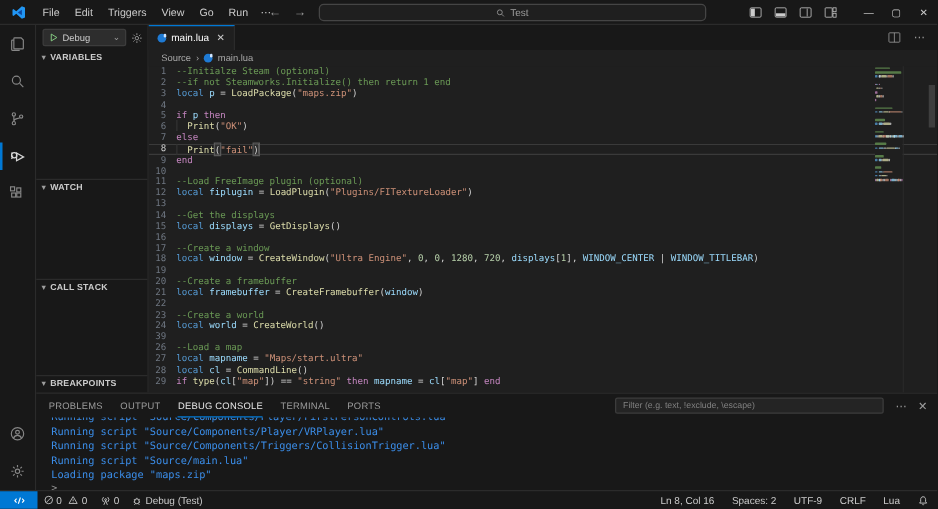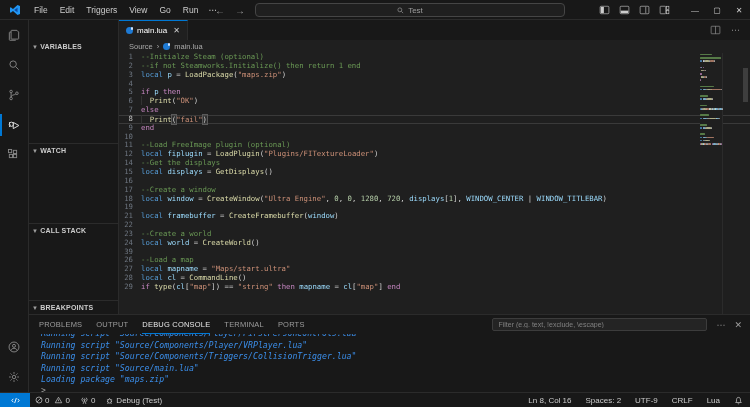--- a/index.html
+++ b/index.html
@@ -86,21 +86,21 @@
   .panel-tabs { display:flex; gap:14px; padding-left:2px; }
   .panel-tab { font-size:7.5px; color:#9d9d9d; letter-spacing:.2px; height:19px; line-height:19px; }
   .panel-tab.active { color:#e7e7e7; border-bottom:1px solid #0078d4; }
   .panel-right { margin-left:auto; display:flex; align-items:center; gap:9px; }
   .filter-input { width:215px; height:13px; background:#242424; border:1px solid #3c3c3c; border-radius:2px;
     color:#818181; font-size:7px; padding:0 5px; font-family:"Liberation Sans", sans-serif; }
   .filter-input::placeholder { color:#818181; }
   .panel-act { color:#9d9d9d; font-size:9px; }
   .console { position:absolute; top:19px; left:0; right:0; bottom:0; overflow:hidden;
     font-family:"DejaVu Sans Mono", monospace; font-size:8.2px; color:#3b8eea; padding-left:12px; }
-  .console-line { height:11.5px; line-height:11.5px; white-space:pre;font-style:italic; }
+  .console-line { height:11.5px; line-height:11.5px; white-space:pre; }
   .console-line.clipped { margin-top:-6px; }
   .console-prompt { color:#9d9d9d; font-size:8px; height:10px; line-height:10px; }
 
   
   .statusbar { position:absolute; left:0; bottom:0; right:0; height:15px; background:#181818;
     border-top:1px solid #2b2b2b; display:flex; align-items:center; font-size:8px; color:#cccccc; }
   .remote { width:30px; height:15px; background:#0078d4; display:flex; align-items:center; justify-content:center; }
   .sb-item { display:flex; align-items:center; gap:2px; padding:0 5px; height:15px; }
   .sb-right { margin-left:auto; display:flex; align-items:center; }
   .sb-right .sb-item { padding:0 7px; }
@@ -209,20 +209,33 @@
     </div>
     <div class="ab-item">
       <svg width="14" height="14" viewBox="0 0 24 24" fill="none" stroke-width="1.6">
           <circle cx="12" cy="12" r="3"></circle>
           <path d="M12 3.5v3M12 17.5v3M3.5 12h3M17.5 12h3M6 6l2.1 2.1M15.9 15.9 18 18M6 18l2.1-2.1M15.9 8.1 18 6"></path>
         </svg>
     </div>
   </div>
 
   <div class="sidebar">
+    <div class="debug-toolbar">
+      <div class="launch-select">
+        <svg width="8" height="8" viewBox="0 0 16 16">
+            <path d="M4 2.5v11l9-5.5z" fill="none" stroke="#89d185" stroke-width="1.5"></path>
+          </svg>
+        <span>Debug</span>
+        <span class="chev">⌄</span>
+      </div>
+      <svg width="11" height="11" viewBox="0 0 24 24" fill="none" stroke="#9d9d9d" stroke-width="1.6">
+          <circle cx="12" cy="12" r="3"></circle>
+          <path d="M12 3.5v3M12 17.5v3M3.5 12h3M17.5 12h3M6 6l2.1 2.1M15.9 15.9 18 18M6 18l2.1-2.1M15.9 8.1 18 6"></path>
+        </svg>
+    </div>
     <div class="sections">
         <div class="section">
           <div class="sec-header">
             <span class="tw">▼</span>
             <span>VARIABLES</span>
           </div>
         </div>
         <div class="section">
           <div class="sec-header">
             <span class="tw">▼</span>
@@ -272,26 +285,28 @@
           <div class="code-line"><span class="gutter">3</span><span class="ltext"><span style="color: rgb(86, 156, 214);">local</span><span style="color: rgb(212, 212, 212);"> </span><span style="color: rgb(156, 220, 254);">p</span><span style="color: rgb(212, 212, 212);"> = </span><span style="color: rgb(220, 220, 170);">LoadPackage</span><span style="color: rgb(212, 212, 212);">(</span><span style="color: rgb(206, 145, 120);">"maps.zip"</span><span style="color: rgb(212, 212, 212);">)</span></span></div>
           <div class="code-line"><span class="gutter">4</span><span class="ltext"></span></div>
           <div class="code-line"><span class="gutter">5</span><span class="ltext"><span style="color: rgb(197, 134, 192);">if</span><span style="color: rgb(212, 212, 212);"> </span><span style="color: rgb(156, 220, 254);">p</span><span style="color: rgb(212, 212, 212);"> </span><span style="color: rgb(197, 134, 192);">then</span></span></div>
           <div class="code-line"><span class="gutter">6</span><span class="ltext"><span class="ind">  </span><span style="color: rgb(220, 220, 170);">Print</span><span style="color: rgb(212, 212, 212);">(</span><span style="color: rgb(206, 145, 120);">"OK"</span><span style="color: rgb(212, 212, 212);">)</span></span></div>
           <div class="code-line"><span class="gutter">7</span><span class="ltext"><span style="color: rgb(197, 134, 192);">else</span></span></div>
           <div class="code-line current"><span class="gutter">8</span><span class="ltext"><span class="ind">  </span><span style="color: rgb(220, 220, 170);">Print</span><span class="bracket-box" style="color: rgb(212, 212, 212);">(</span><span style="color: rgb(206, 145, 120);">"fail"</span><span class="bracket-box" style="color: rgb(212, 212, 212);">)</span><span class="cursor"></span></span></div>
           <div class="code-line"><span class="gutter">9</span><span class="ltext"><span style="color: rgb(197, 134, 192);">end</span></span></div>
           <div class="code-line"><span class="gutter">10</span><span class="ltext"></span></div>
           <div class="code-line"><span class="gutter">11</span><span class="ltext"><span style="color: rgb(106, 153, 85);">--Load FreeImage plugin (optional)</span></span></div>
           <div class="code-line"><span class="gutter">12</span><span class="ltext"><span style="color: rgb(86, 156, 214);">local</span><span style="color: rgb(212, 212, 212);"> </span><span style="color: rgb(156, 220, 254);">fiplugin</span><span style="color: rgb(212, 212, 212);"> = </span><span style="color: rgb(220, 220, 170);">LoadPlugin</span><span style="color: rgb(212, 212, 212);">(</span><span style="color: rgb(206, 145, 120);">"Plugins/FITextureLoader"</span><span style="color: rgb(212, 212, 212);">)</span></span></div>
+          <div class="code-line"><span class="gutter">13</span><span class="ltext"></span></div>
           <div class="code-line"><span class="gutter">14</span><span class="ltext"><span style="color: rgb(106, 153, 85);">--Get the displays</span></span></div>
           <div class="code-line"><span class="gutter">15</span><span class="ltext"><span style="color: rgb(86, 156, 214);">local</span><span style="color: rgb(212, 212, 212);"> </span><span style="color: rgb(156, 220, 254);">displays</span><span style="color: rgb(212, 212, 212);"> = </span><span style="color: rgb(220, 220, 170);">GetDisplays</span><span style="color: rgb(212, 212, 212);">()</span></span></div>
           <div class="code-line"><span class="gutter">16</span><span class="ltext"></span></div>
           <div class="code-line"><span class="gutter">17</span><span class="ltext"><span style="color: rgb(106, 153, 85);">--Create a window</span></span></div>
           <div class="code-line"><span class="gutter">18</span><span class="ltext"><span style="color: rgb(86, 156, 214);">local</span><span style="color: rgb(212, 212, 212);"> </span><span style="color: rgb(156, 220, 254);">window</span><span style="color: rgb(212, 212, 212);"> = </span><span style="color: rgb(220, 220, 170);">CreateWindow</span><span style="color: rgb(212, 212, 212);">(</span><span style="color: rgb(206, 145, 120);">"Ultra Engine"</span><span style="color: rgb(212, 212, 212);">, </span><span style="color: rgb(181, 206, 168);">0</span><span style="color: rgb(212, 212, 212);">, </span><span style="color: rgb(181, 206, 168);">0</span><span style="color: rgb(212, 212, 212);">, </span><span style="color: rgb(181, 206, 168);">1280</span><span style="color: rgb(212, 212, 212);">, </span><span style="color: rgb(181, 206, 168);">720</span><span style="color: rgb(212, 212, 212);">, </span><span style="color: rgb(156, 220, 254);">displays</span><span style="color: rgb(212, 212, 212);">[</span><span style="color: rgb(181, 206, 168);">1</span><span style="color: rgb(212, 212, 212);">]</span><span style="color: rgb(212, 212, 212);">, </span><span style="color: rgb(156, 220, 254);">WINDOW_CENTER</span><span style="color: rgb(212, 212, 212);"> | </span><span style="color: rgb(156, 220, 254);">WINDOW_TITLEBAR</span><span style="color: rgb(212, 212, 212);">)</span></span></div>
           <div class="code-line"><span class="gutter">19</span><span class="ltext"></span></div>
+          <div class="code-line"><span class="gutter">20</span><span class="ltext"><span style="color: rgb(106, 153, 85);">--Create a framebuffer</span></span></div>
           <div class="code-line"><span class="gutter">21</span><span class="ltext"><span style="color: rgb(86, 156, 214);">local</span><span style="color: rgb(212, 212, 212);"> </span><span style="color: rgb(156, 220, 254);">framebuffer</span><span style="color: rgb(212, 212, 212);"> = </span><span style="color: rgb(220, 220, 170);">CreateFramebuffer</span><span style="color: rgb(212, 212, 212);">(</span><span style="color: rgb(156, 220, 254);">window</span><span style="color: rgb(212, 212, 212);">)</span></span></div>
           <div class="code-line"><span class="gutter">22</span><span class="ltext"></span></div>
           <div class="code-line"><span class="gutter">23</span><span class="ltext"><span style="color: rgb(106, 153, 85);">--Create a world</span></span></div>
           <div class="code-line"><span class="gutter">24</span><span class="ltext"><span style="color: rgb(86, 156, 214);">local</span><span style="color: rgb(212, 212, 212);"> </span><span style="color: rgb(156, 220, 254);">world</span><span style="color: rgb(212, 212, 212);"> = </span><span style="color: rgb(220, 220, 170);">CreateWorld</span><span style="color: rgb(212, 212, 212);">()</span></span></div>
           <div class="code-line"><span class="gutter">39</span><span class="ltext"></span></div>
           <div class="code-line"><span class="gutter">26</span><span class="ltext"><span style="color: rgb(106, 153, 85);">--Load a map</span></span></div>
           <div class="code-line"><span class="gutter">27</span><span class="ltext"><span style="color: rgb(86, 156, 214);">local</span><span style="color: rgb(212, 212, 212);"> </span><span style="color: rgb(156, 220, 254);">mapname</span><span style="color: rgb(212, 212, 212);"> = </span><span style="color: rgb(206, 145, 120);">"Maps/start.ultra"</span></span></div>
           <div class="code-line"><span class="gutter">28</span><span class="ltext"><span style="color: rgb(86, 156, 214);">local</span><span style="color: rgb(212, 212, 212);"> </span><span style="color: rgb(156, 220, 254);">cl</span><span style="color: rgb(212, 212, 212);"> = </span><span style="color: rgb(220, 220, 170);">CommandLine</span><span style="color: rgb(212, 212, 212);">()</span></span></div>
           <div class="code-line"><span class="gutter">29</span><span class="ltext"><span style="color: rgb(197, 134, 192);">if</span><span style="color: rgb(212, 212, 212);"> </span><span style="color: rgb(220, 220, 170);">type</span><span style="color: rgb(212, 212, 212);">(</span><span style="color: rgb(156, 220, 254);">cl</span><span style="color: rgb(212, 212, 212);">[</span><span style="color: rgb(206, 145, 120);">"map"</span><span style="color: rgb(212, 212, 212);">])</span><span style="color: rgb(212, 212, 212);"> == </span><span style="color: rgb(206, 145, 120);">"string"</span><span style="color: rgb(212, 212, 212);"> </span><span style="color: rgb(197, 134, 192);">then</span><span style="color: rgb(212, 212, 212);"> </span><span style="color: rgb(156, 220, 254);">mapname</span><span style="color: rgb(212, 212, 212);"> = </span><span style="color: rgb(156, 220, 254);">cl</span><span style="color: rgb(212, 212, 212);">[</span><span style="color: rgb(206, 145, 120);">"map"</span><span style="color: rgb(212, 212, 212);">]</span><span style="color: rgb(212, 212, 212);"> </span><span style="color: rgb(197, 134, 192);">end</span></span></div>
         </div>

